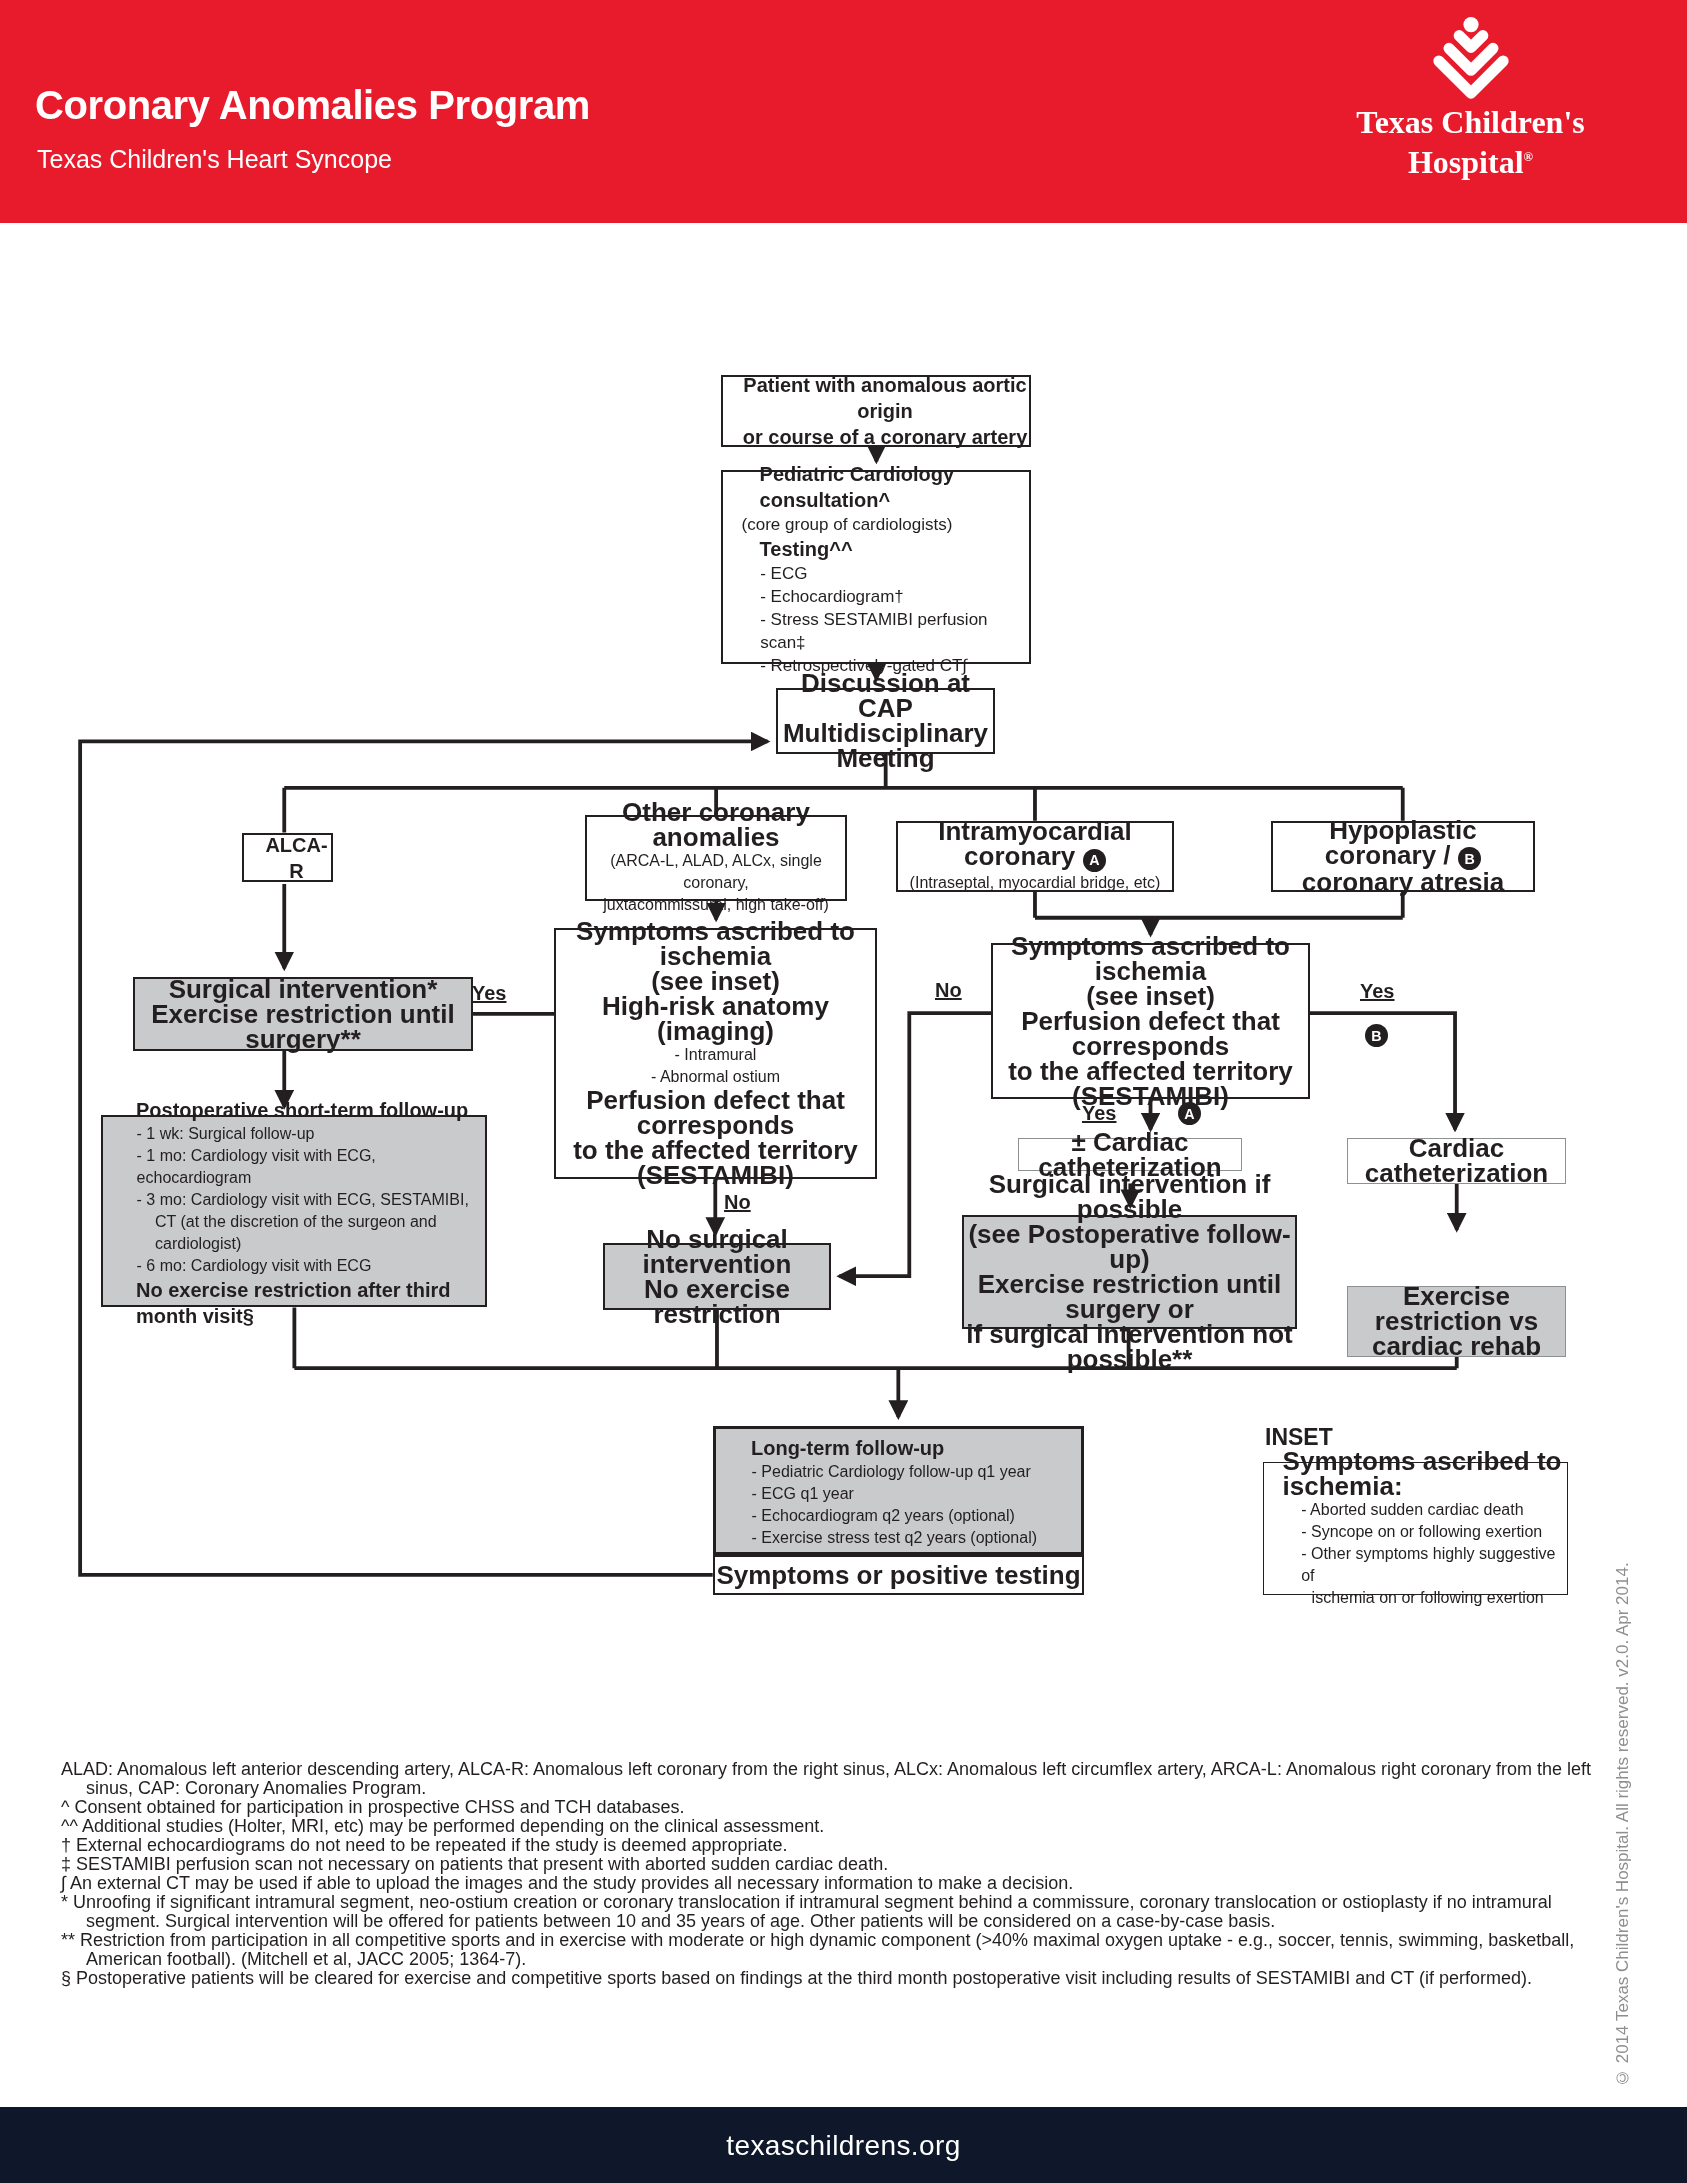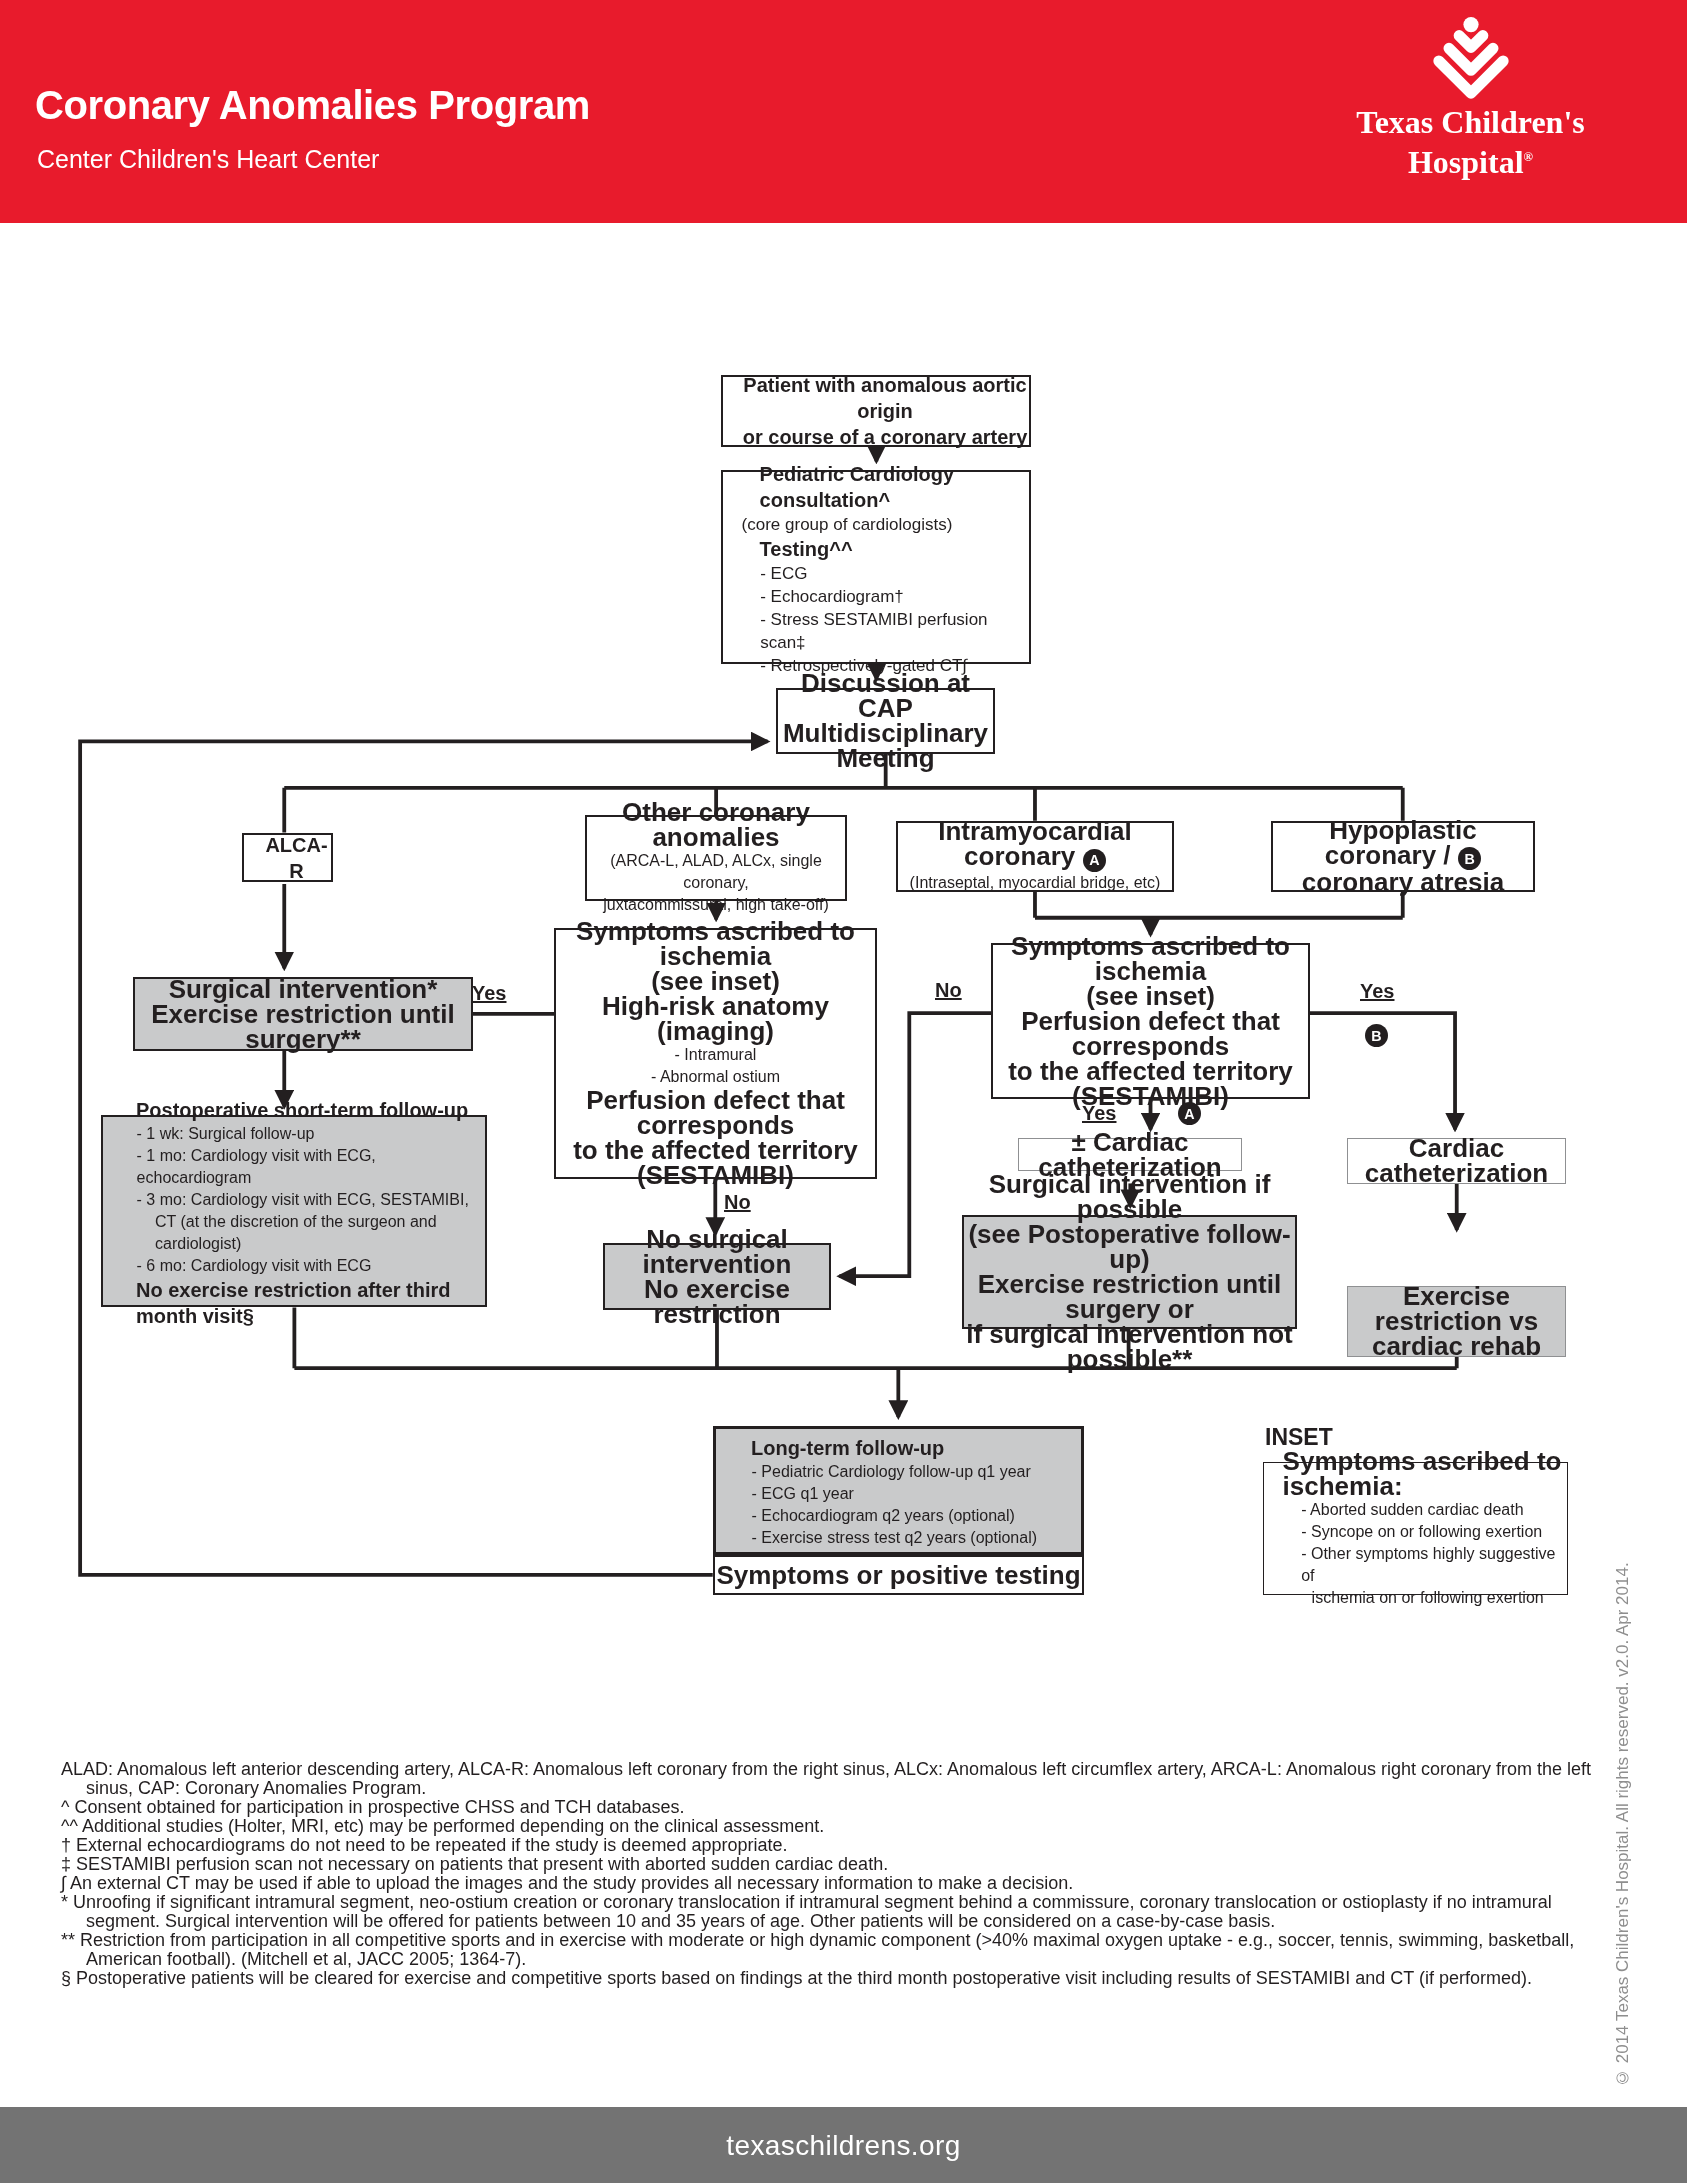--- a/index.html
+++ b/index.html
@@ -29,32 +29,32 @@
          font-size:14.3px;font-weight:bold;align-items:center;justify-content:center;}
   .badge.inline{vertical-align:middle;margin-left:7.6px;margin-top:-3.4px;}
   .fl-label{position:absolute;font-weight:bold;font-size:20px;text-decoration:underline;}
   .inset-label{position:absolute;left:1265px;top:1424px;font-weight:bold;font-size:23px;}
   
   .footnotes{position:absolute;left:61px;top:1760px;width:1531px;font-size:18px;line-height:19px;}
   .fn{padding-left:25px;text-indent:-25px;}
   .copyright{position:absolute;left:1613px;top:1571px;height:516px;writing-mode:vertical-rl;
              transform:rotate(180deg);font-size:17px;color:#8e8e8e;white-space:nowrap;}
   
-  .footer{position:absolute;left:0;top:2107px;width:1687px;height:77px;background:#737373;}
+  .footer{position:absolute;left:0;top:2107px;width:1687px;height:77px;background:#0f172a;}
   .footer-url{width:100%;text-align:center;line-height:77px;font-size:28px;color:#ffffff;letter-spacing:0.4px;}
   .connectors{position:absolute;left:0;top:0;}
 </style>
 </head>
 <body>
 
 <div class="page">
 
   <div class="header">
     <div class="hdr-title">Coronary Anomalies Program</div>
-    <div class="hdr-sub">Center Children's Heart Center</div>
+    <div class="hdr-sub">Texas Children's Heart Syncope</div>
     <div class="logo">
       <svg width="100" height="88" viewBox="0 0 100 104">
         <g fill="none" stroke="#ffffff" stroke-width="13" stroke-linecap="round" stroke-linejoin="round">
           <path d="M36,22 L50,36 L64,22"></path>
           <path d="M24,37 L50,63 L76,37"></path>
           <path d="M12,52 L50,90 L88,52"></path>
         </g>
         <circle cx="50" cy="9" r="9" fill="#ffffff"></circle>
       </svg>
       <div class="logo-t">Texas Children's</div>

